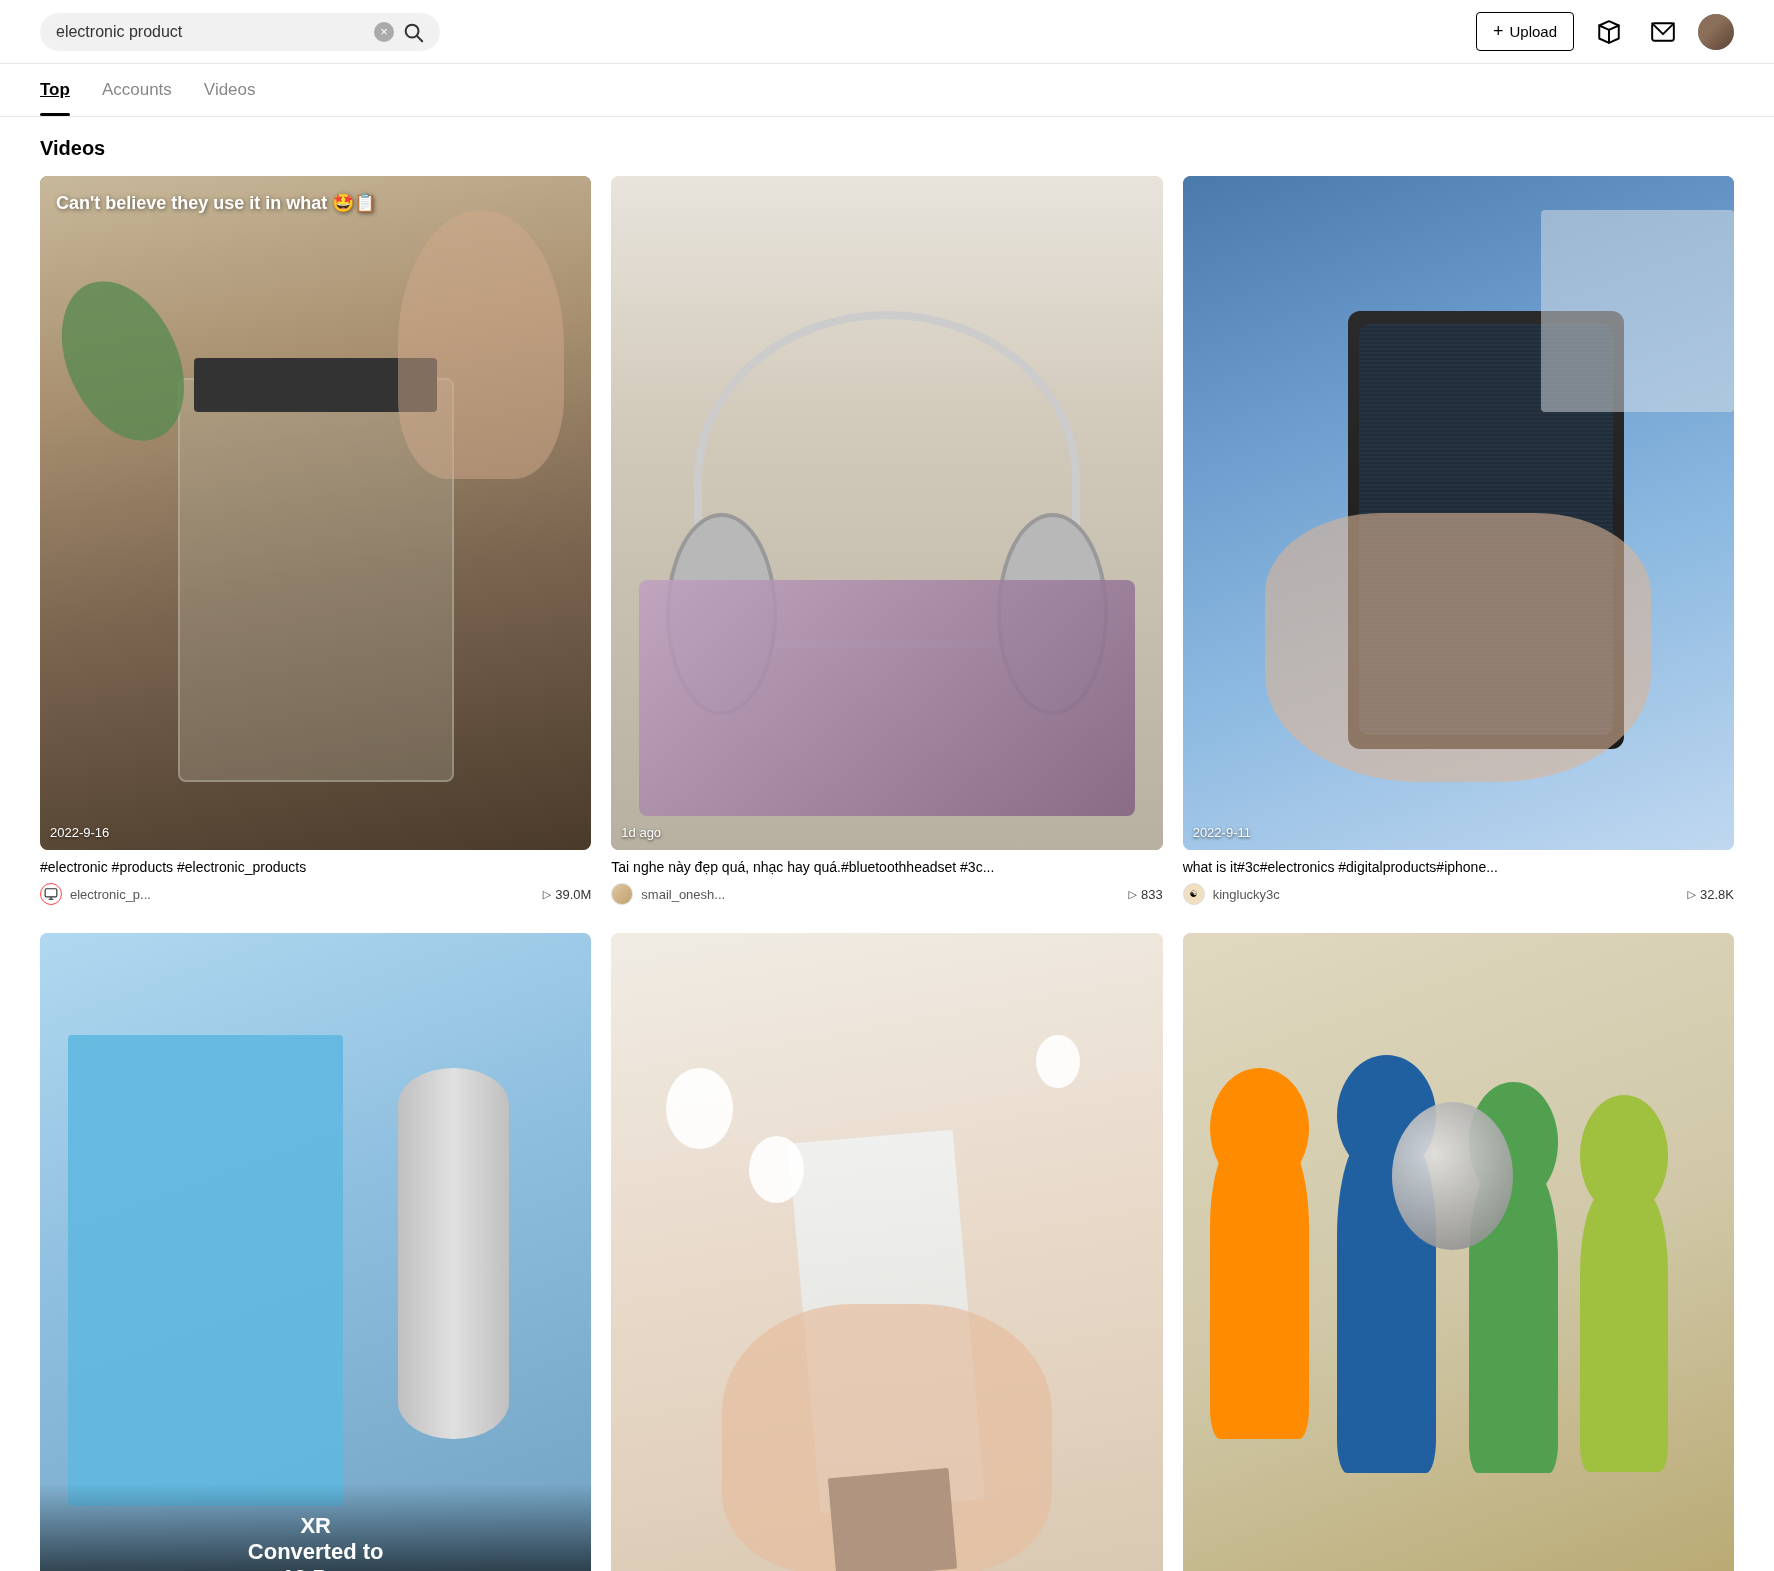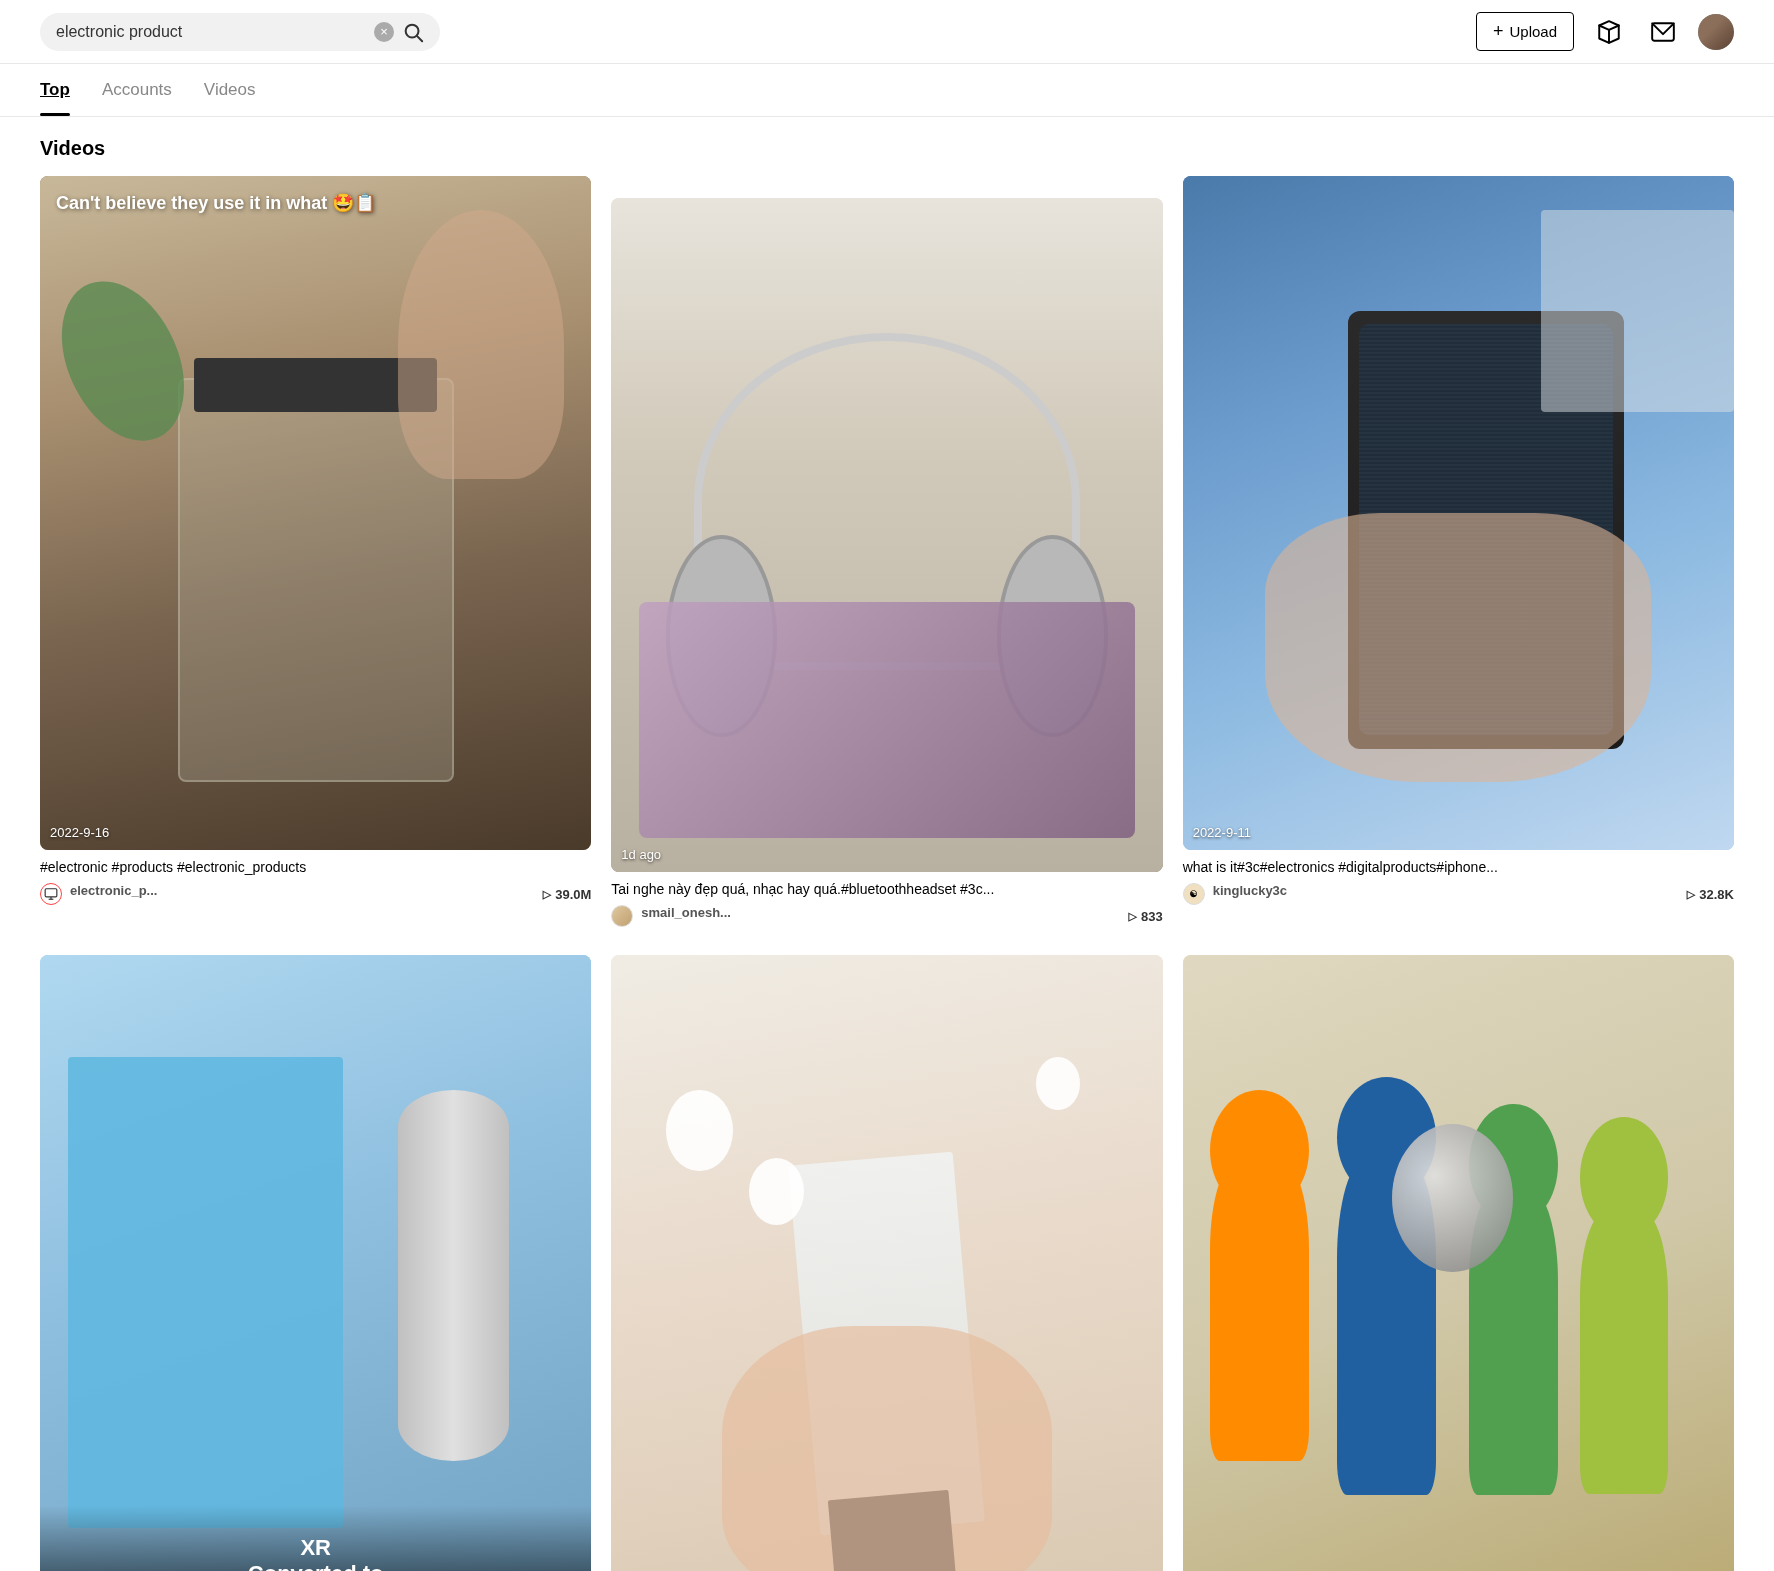--- a/index.html
+++ b/index.html
@@ -165,22 +165,22 @@
     }
     .video-desc {
       font-size: 14px;
       font-weight: 500;
       color: #000;
       margin-bottom: 6px;
       line-height: 1.4;
     }
     .video-meta {
       display: flex;
+      align-items: center;
       gap: 8px;
-      font-weight: bold;
     }
     .video-author-avatar {
       width: 22px; height: 22px;
       border-radius: 50%;
       background: #ddd;
       border: 1.5px solid #ff4444;
       display: flex; align-items: center; justify-content: center;
       font-size: 10px;
       flex-shrink: 0;
     }
@@ -206,21 +206,20 @@
     }
     .play-icon {
       font-size: 11px;
       color: #333;
     }
     .thumb-jar {
       background: radial-gradient(ellipse at 50% 60%, #e8e0c8 20%, #c0b890 60%, #8a7850 100%);
     }
     .thumb-headphones {
       background: linear-gradient(170deg, #f0ede0 0%, #d8d0c0 30%, #b0a890 70%, #887860 100%);
-      margin-top: 22px;
     }
     .thumb-phone {
       background: linear-gradient(160deg, #3a6aaa 0%, #5a8acc 30%, #7aaee8 60%, #9acce8 100%);
     }
   </style>
 </head>
 <body>
 
 <header class="header">
   <div class="search-bar">

